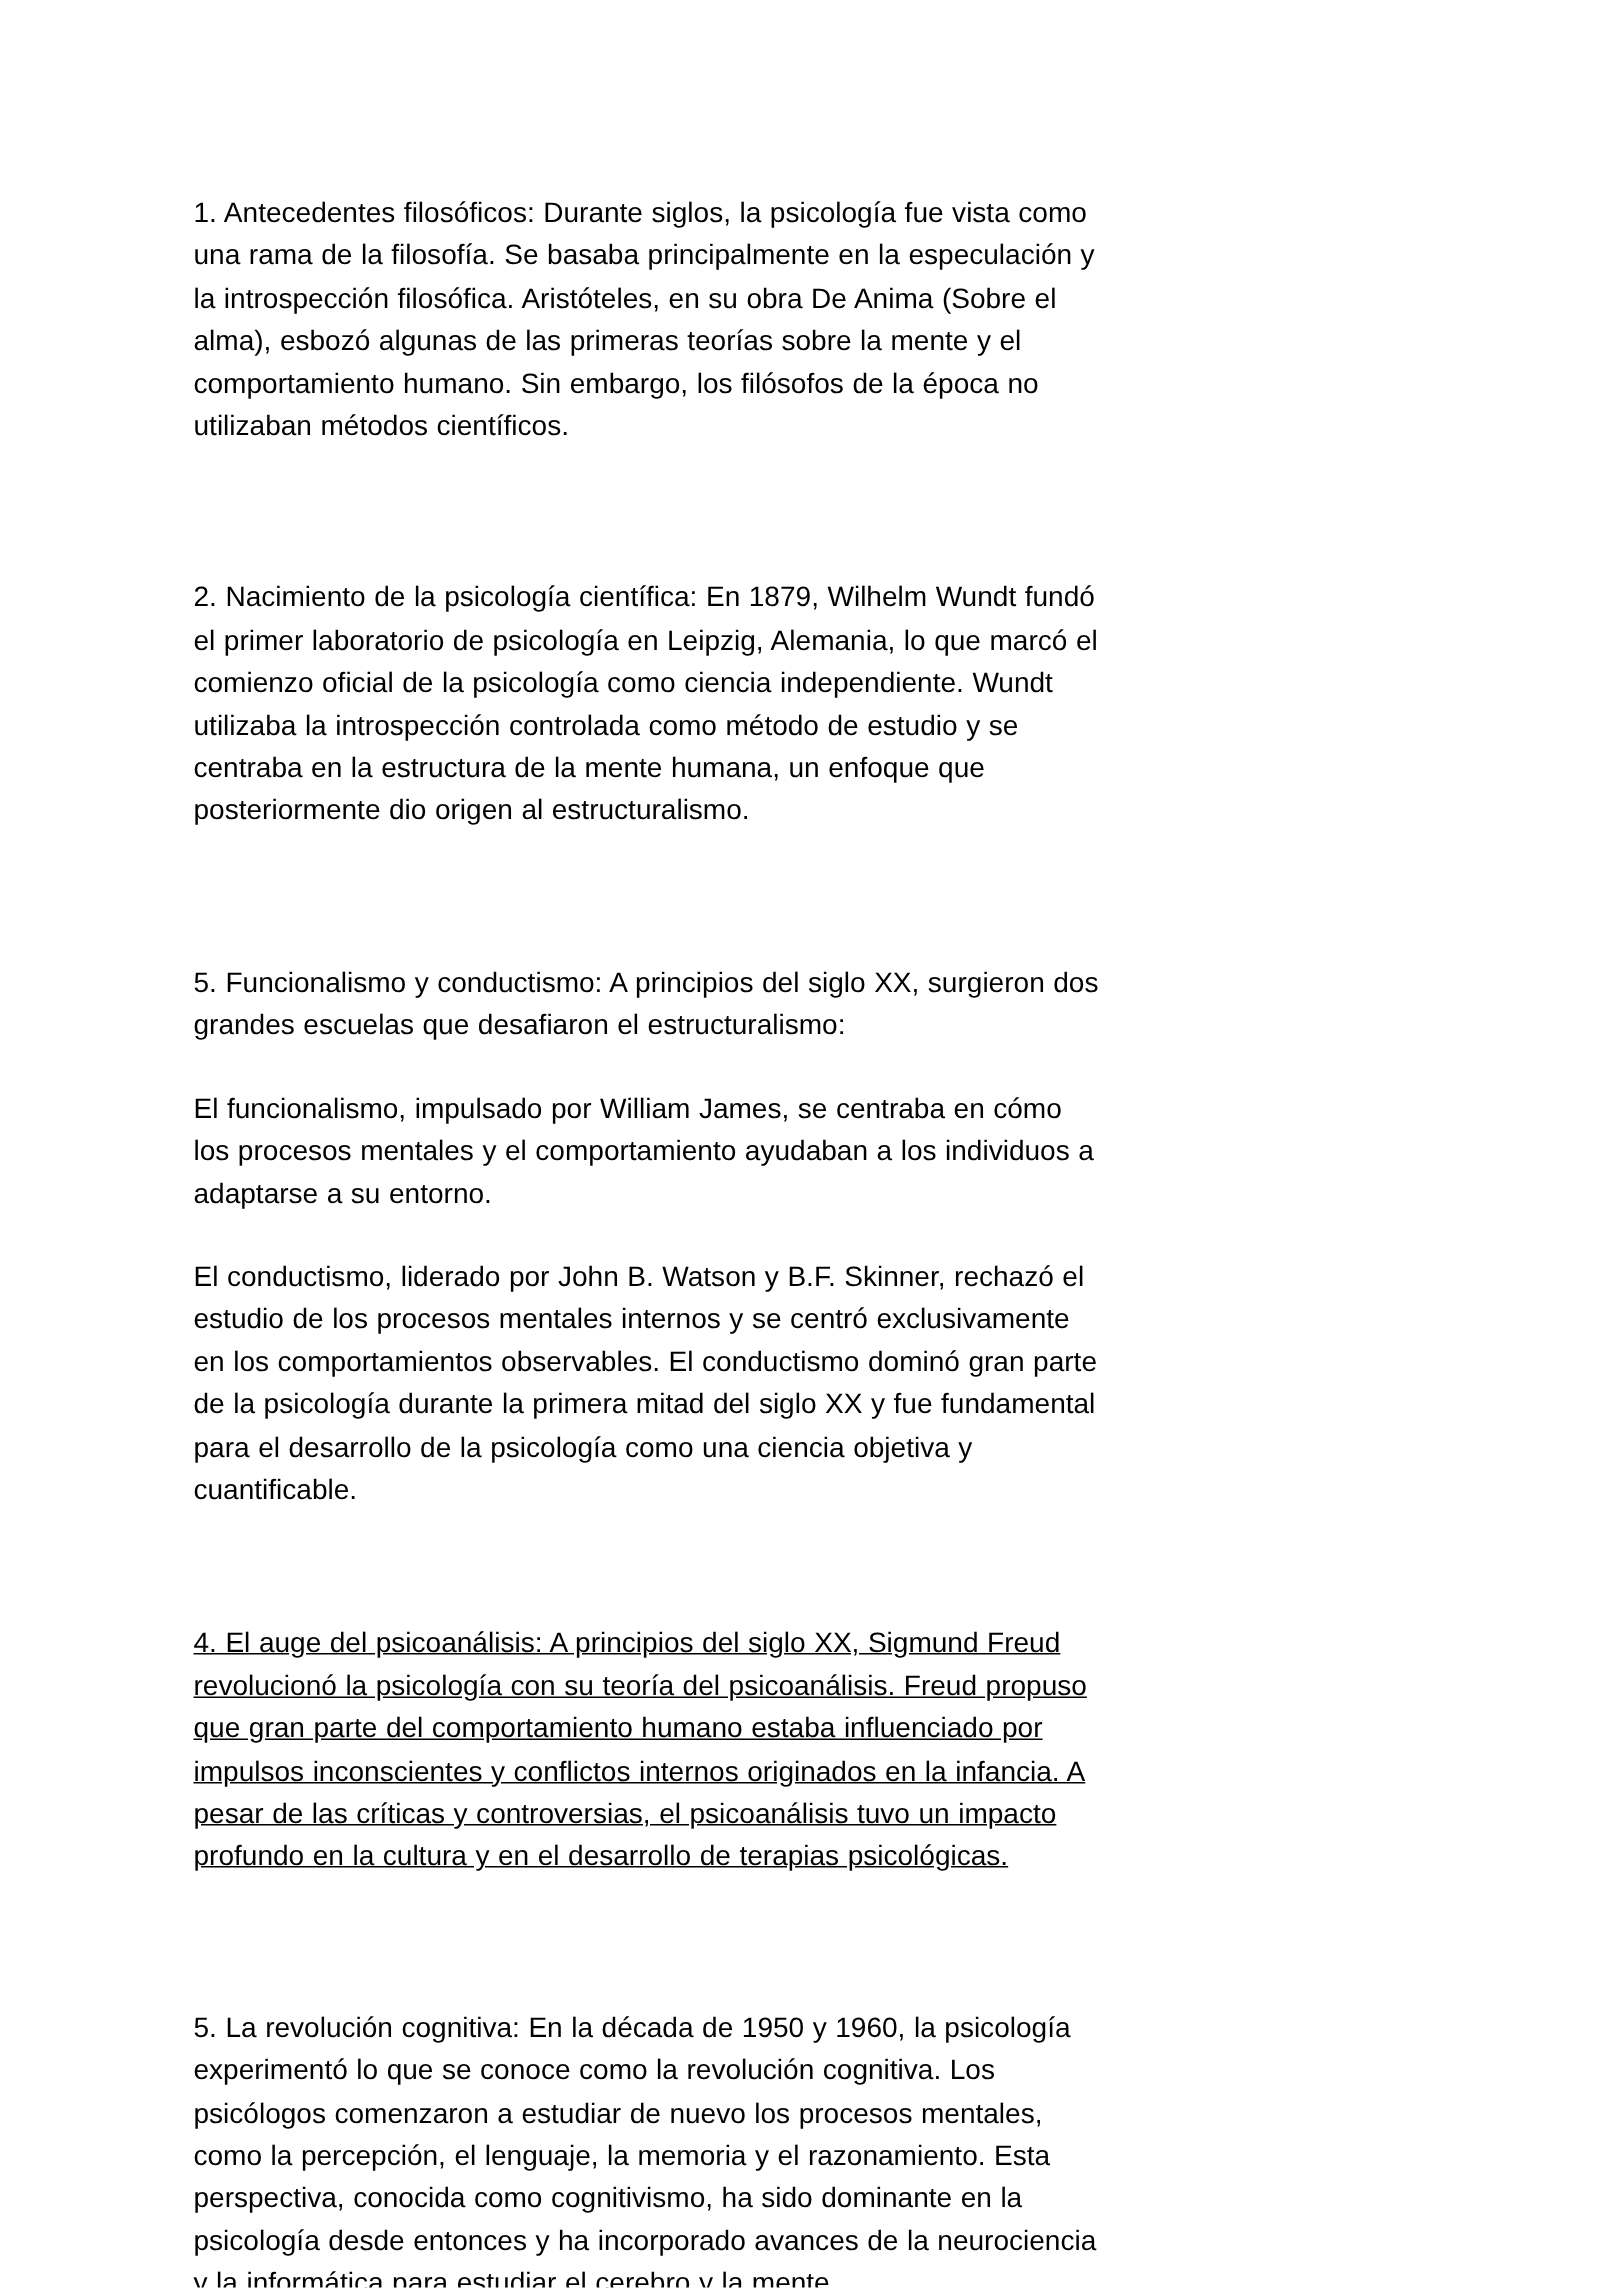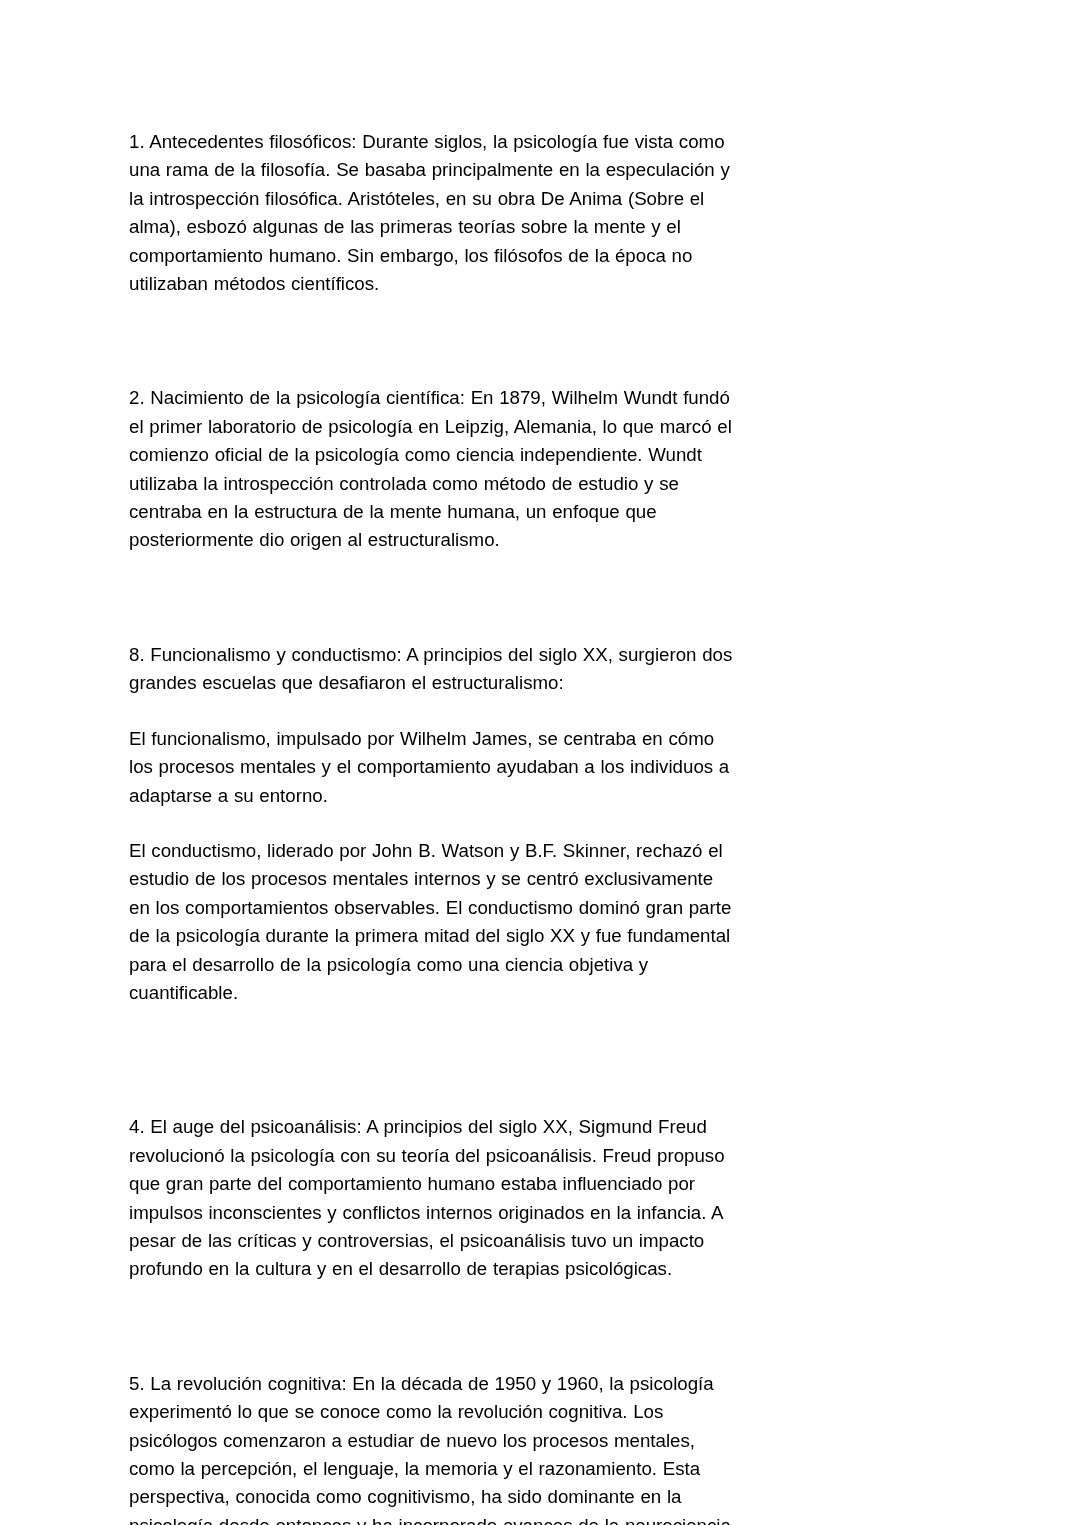--- a/index.html
+++ b/index.html
@@ -27,32 +27,32 @@
     line-height: 28.4px;
     font-weight: 400;
     letter-spacing: 0;
     word-spacing: 0.5px;
     color: #000000;
     text-align: left;
     white-space: normal;
   }
   p.sec-gap { margin-top: 86px; }   
   p.sub-gap { margin-top: 27px; }   
-  p.big-gap { margin-top: 106px; }   
+  p.big-gap { margin-top: 74px; text-decoration: underline; }   
 </style>
 </head>
 <body style="background: rgb(255, 255, 255); color: rgb(0, 0, 0);">
 
 <main class="page">
   <p class="para">1. Antecedentes filosóficos: Durante siglos, la psicología fue vista como una rama de la filosofía. Se basaba principalmente en la especulación y la introspección filosófica. Aristóteles, en su obra De Anima (Sobre el alma), esbozó algunas de las primeras teorías sobre la mente y el comportamiento humano. Sin embargo, los filósofos de la época no utilizaban métodos científicos.</p>
 
   <p class="para sec-gap">2. Nacimiento de la psicología científica: En 1879, Wilhelm Wundt fundó el primer laboratorio de psicología en Leipzig, Alemania, lo que marcó el comienzo oficial de la psicología como ciencia independiente. Wundt utilizaba la introspección controlada como método de estudio y se centraba en la estructura de la mente humana, un enfoque que posteriormente dio origen al estructuralismo.</p>
 
-  <p class="para sec-gap">8. Funcionalismo y conductismo: A principios del siglo XX, surgieron dos grandes escuelas que desafiaron el estructuralismo:</p>
+  <p class="para sec-gap">5. Funcionalismo y conductismo: A principios del siglo XX, surgieron dos grandes escuelas que desafiaron el estructuralismo:</p>
 
-  <p class="para sub-gap">El funcionalismo, impulsado por Wilhelm James, se centraba en cómo los procesos mentales y el comportamiento ayudaban a los individuos a adaptarse a su entorno.</p>
+  <p class="para sub-gap">El funcionalismo, impulsado por William James, se centraba en cómo los procesos mentales y el comportamiento ayudaban a los individuos a adaptarse a su entorno.</p>
 
   <p class="para sub-gap">El conductismo, liderado por John B. Watson y B.F. Skinner, rechazó el estudio de los procesos mentales internos y se centró exclusivamente en los comportamientos observables. El conductismo dominó gran parte de la psicología durante la primera mitad del siglo XX y fue fundamental para el desarrollo de la psicología como una ciencia objetiva y cuantificable.</p>
 
   <p class="para big-gap">4. El auge del psicoanálisis: A principios del siglo XX, Sigmund Freud revolucionó la psicología con su teoría del psicoanálisis. Freud propuso que gran parte del comportamiento humano estaba influenciado por impulsos inconscientes y conflictos internos originados en la infancia. A pesar de las críticas y controversias, el psicoanálisis tuvo un impacto profundo en la cultura y en el desarrollo de terapias psicológicas.</p>
 
   <p class="para sec-gap">5. La revolución cognitiva: En la década de 1950 y 1960, la psicología experimentó lo que se conoce como la revolución cognitiva. Los psicólogos comenzaron a estudiar de nuevo los procesos mentales, como la percepción, el lenguaje, la memoria y el razonamiento. Esta perspectiva, conocida como cognitivismo, ha sido dominante en la psicología desde entonces y ha incorporado avances de la neurociencia y la informática para estudiar el cerebro y la mente.</p>
 </main>
 
 </body></html>

